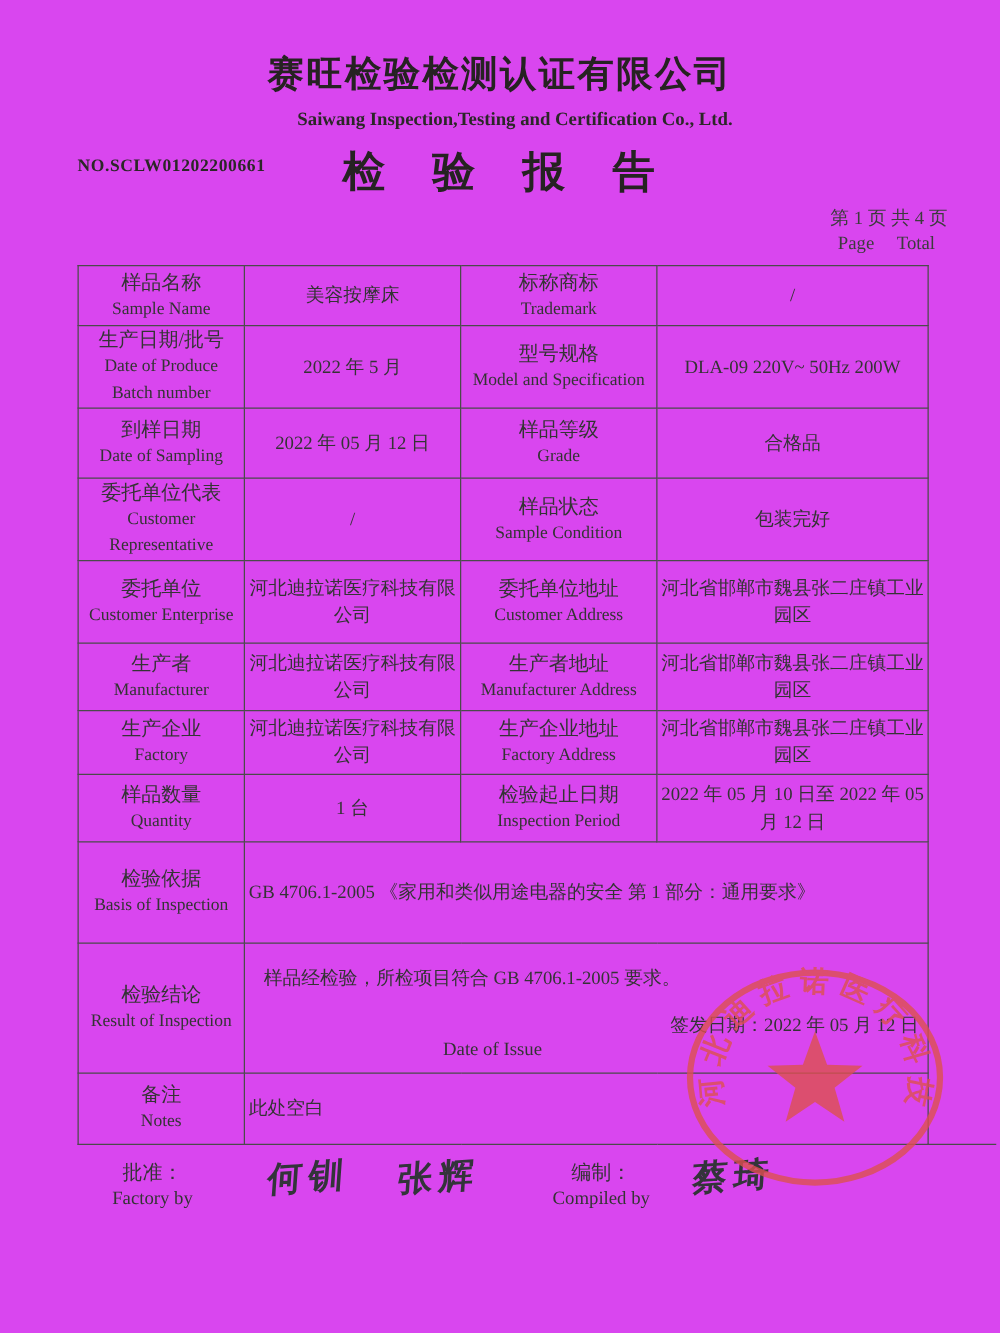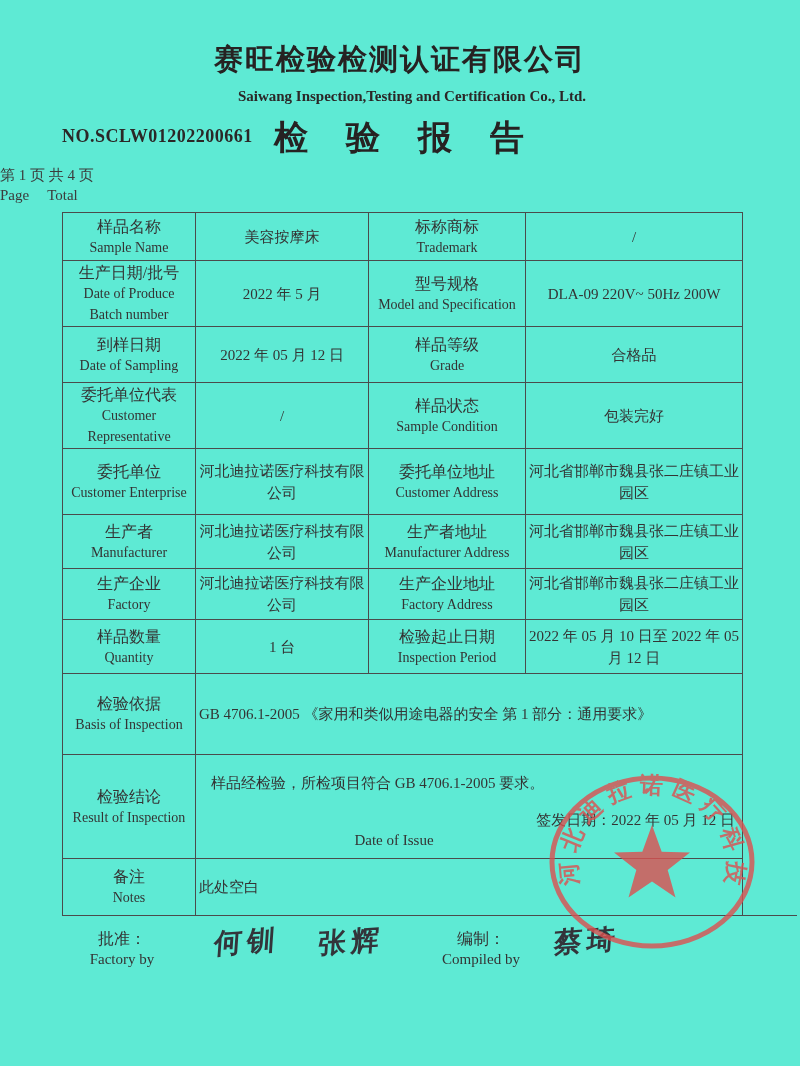--- a/index.html
+++ b/index.html
@@ -1,49 +1,49 @@
 <!DOCTYPE html>
 <html><head>
 <meta charset="utf-8">
 <style>
   html,body{margin:0;padding:0;background:#e9e9e9;}
   .page{
     position:relative;
     width:800px;height:1066px;
     margin:0 auto;
-    background:#5eead4;
+    background:#d946ef;
     overflow:hidden;
     font-family:"Liberation Serif","DejaVu Serif",serif;
     color:#343434;
   }
   
   .company-cn{
     margin-top:40px;text-align:center;
     font-family:"Liberation Sans","DejaVu Sans",sans-serif;
     font-size:29px;font-weight:bold;letter-spacing:2px;color:#262222;
   }
   .company-en{
     margin-top:8px;text-align:center;
     font-size:15px;font-weight:bold;color:#2b2727;padding-left:24px;
   }
   .title-row{position:relative;margin-top:10px;height:46px;}
   .report-no{
     position:absolute;left:62px;top:11px;
-    font-size:18px;font-weight:bold;color:#2b2727;letter-spacing:.5px;
+    font-size:14px;font-weight:bold;color:#2b2727;letter-spacing:.5px;
   }
   .title-cn{
     text-align:center;
     font-family:"Liberation Sans","DejaVu Sans",sans-serif;
     font-size:34px;font-weight:bold;color:#262222;letter-spacing:2px;
   }
   .title-en{
     margin-top:14px;text-align:center;
     font-size:21px;font-weight:bold;color:#2b2727;
   }
-  .page-info{margin:4px 42px 0 0;text-align:left;font-size:15px;color:#3c3c3c;line-height:20px;}
+  .page-info{margin:4px 42px 0 0;text-align:right;font-size:15px;color:#3c3c3c;line-height:20px;}
   .pi-en{padding-right:10px;}
   .pi-en .pi-total{margin-left:18px;}
   
   .table-wrap{position:relative;margin:7px 0 0 62px;width:680px;}
   table.report{
     border-collapse:collapse;table-layout:fixed;width:680px;
     font-size:15px;color:#343434;
   }
   table.report td{border:1px solid #4b4b4b;vertical-align:middle;padding:1px 3px;overflow:hidden;}
   tr.r1{height:48px;padding-left:28px;} tr.r2{height:64px;} tr.r3{height:56px;} tr.r4{height:65px;}

